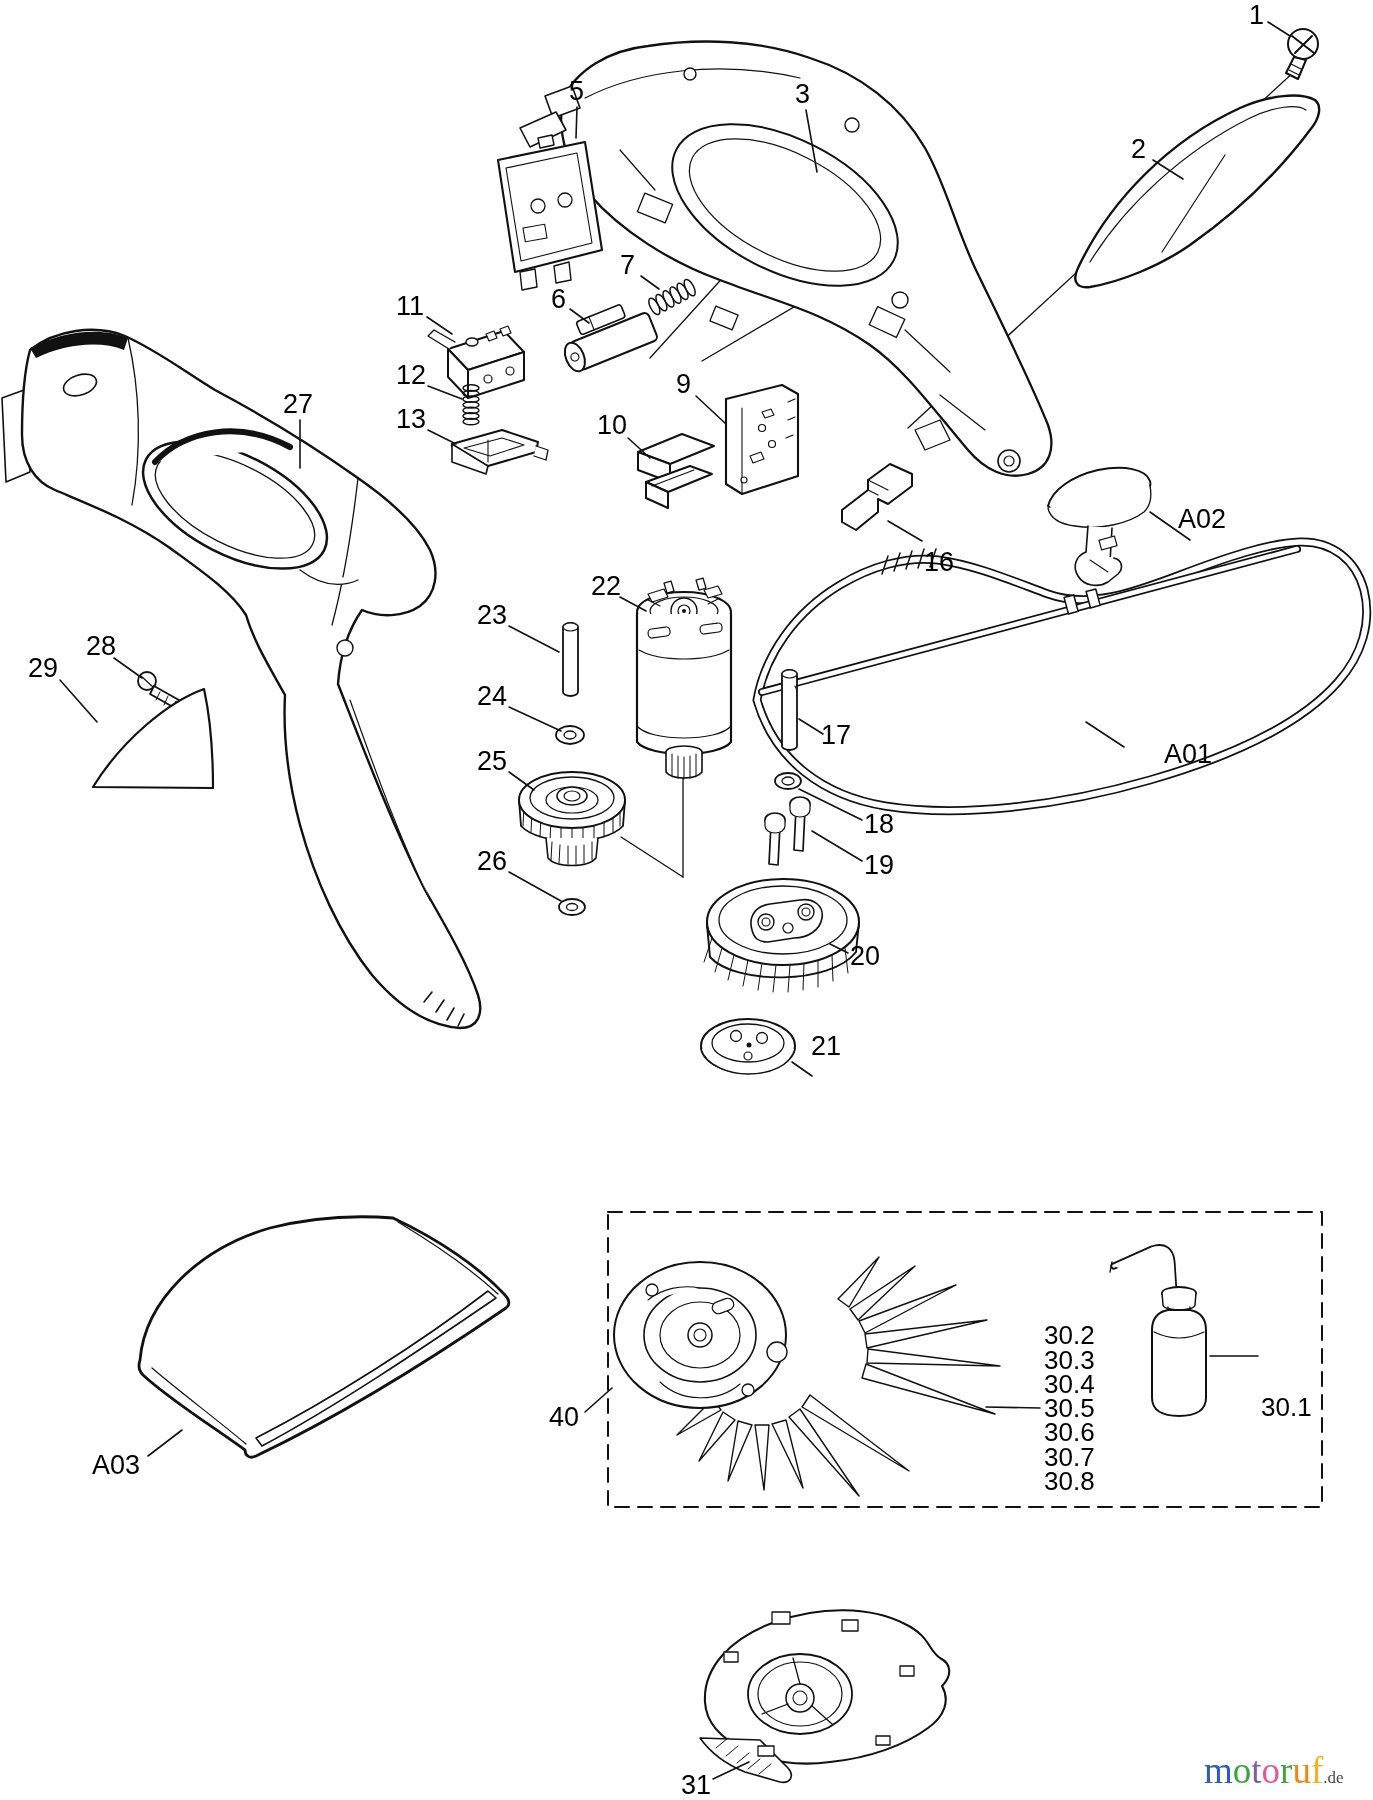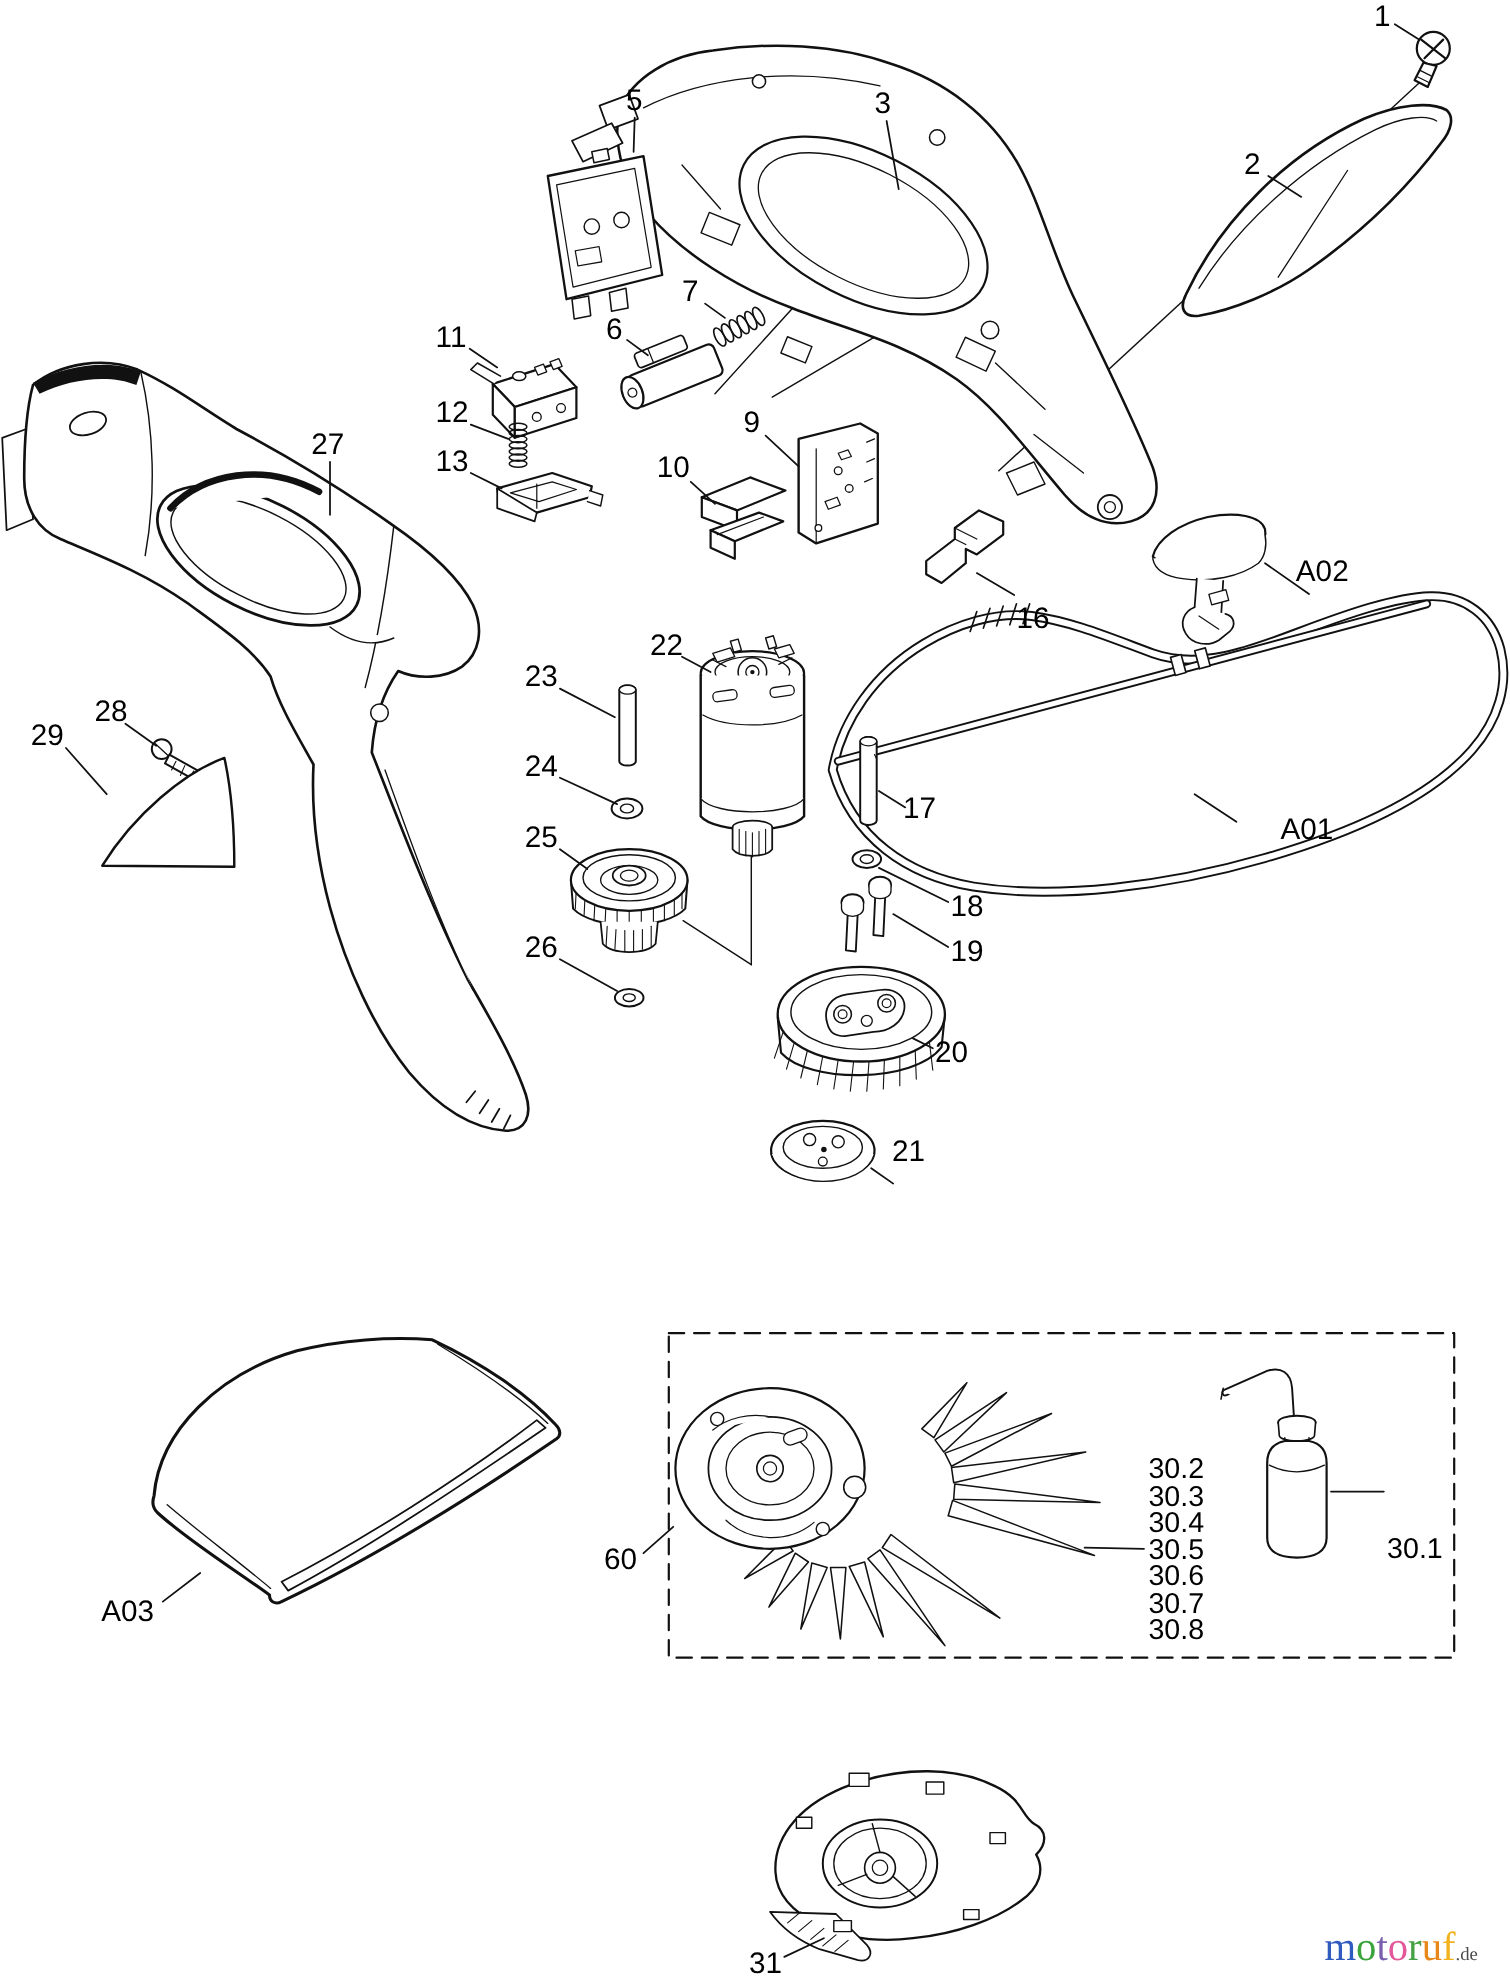--- a/index.html
+++ b/index.html
@@ -466,21 +466,21 @@
 <span class="lbl" style="left:850px;top:941px">20</span>
 <span class="lbl" style="left:811px;top:1031px">21</span>
 <span class="lbl" style="left:591px;top:571px">22</span>
 <span class="lbl" style="left:477px;top:600px">23</span>
 <span class="lbl" style="left:477px;top:681px">24</span>
 <span class="lbl" style="left:477px;top:746px">25</span>
 <span class="lbl" style="left:477px;top:846px">26</span>
 <span class="lbl" style="left:283px;top:389px">27</span>
 <span class="lbl" style="left:86px;top:631px">28</span>
 <span class="lbl" style="left:28px;top:653px">29</span>
-<span class="lbl" style="left:549px;top:1402px">60</span>
+<span class="lbl" style="left:549px;top:1402px">40</span>
 <span class="lbl" style="left:681px;top:1770px">31</span>
 <span class="lbl" style="left:1164px;top:739px">A01</span>
 <span class="lbl" style="left:1178px;top:504px">A02</span>
 <span class="lbl" style="left:92px;top:1450px">A03</span>
 <span class="lbl sm" style="left:1261px;top:1392px">30.1</span>
 <span class="lbl sm" style="left:1044px;top:1320px">30.2</span>
 <span class="lbl sm" style="left:1044px;top:1345px">30.3</span>
 <span class="lbl sm" style="left:1044px;top:1369px">30.4</span>
 <span class="lbl sm" style="left:1044px;top:1393px">30.5</span>
 <span class="lbl sm" style="left:1044px;top:1417px">30.6</span>

